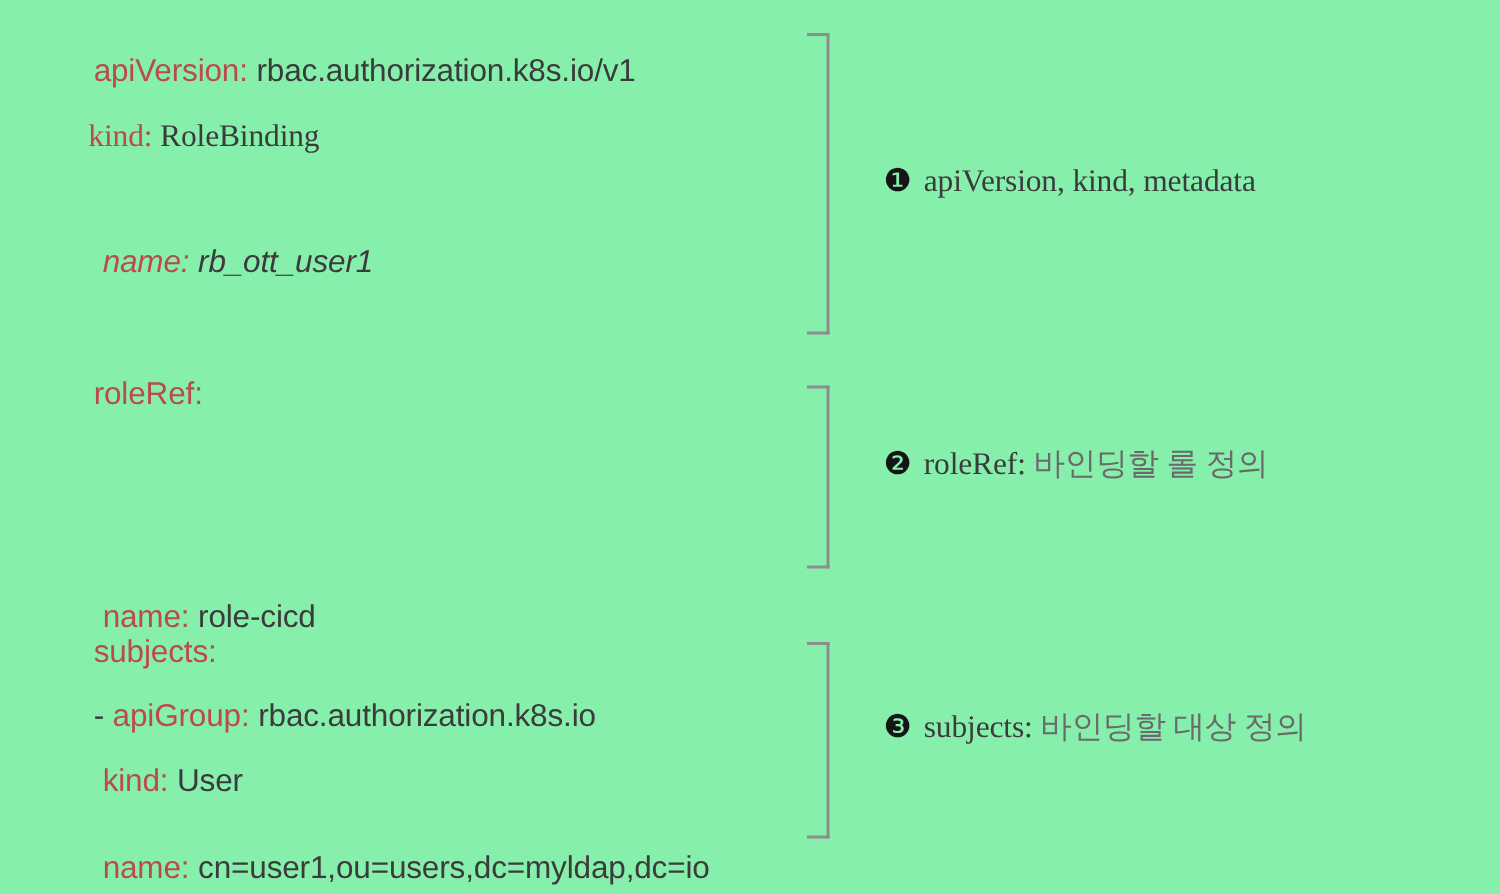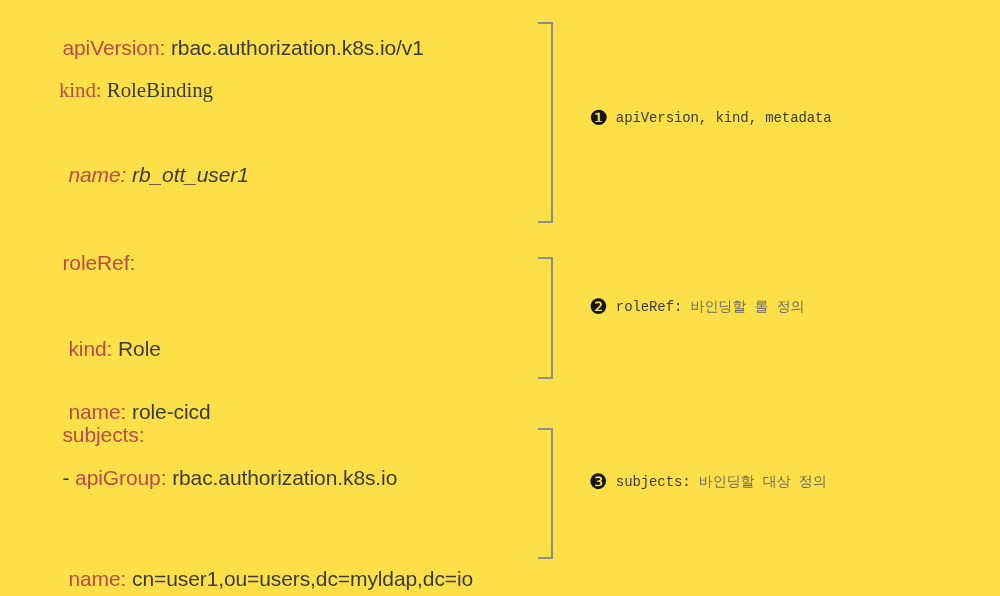--- a/index.html
+++ b/index.html
@@ -15,21 +15,21 @@
     overflow: hidden;
     font-family: "Liberation Sans", "DejaVu Sans", sans-serif;
     -webkit-font-smoothing: antialiased;
   }
 
   #stage {
     position: absolute;
     inset: 0;
     width: 1000px;
     height: 596px;
-    background: #fde047;
+    background: #86efac;
   }
 
   
   .yaml-block {
     position: absolute;
     left: 0;
     top: 0;
     width: 560px;
     height: 596px;
   }
@@ -71,22 +71,22 @@
     white-space: nowrap;
   }
   .anno-marker {
     font-family: "DejaVu Sans", sans-serif;
     font-size: 21px;
     line-height: 1;
     color: #151515;
     margin-right: 8px;
   }
   .anno-text {
-    font-family: Liberation Mono, monospace;
-    font-size: 14px;
+    font-family: Liberation Serif, serif;
+    font-size: 21px;
     line-height: 1.2;
     color: #4a4a4a;
     letter-spacing: -0.1px;
     text-align: center;
   }
   .anno-text .anno-label {
     color: #3b3b3b;
   }
   .anno-text .anno-desc {
     color: #6a6a6a;
@@ -111,36 +111,36 @@
     <div class="yaml-line" style="left:34px; top:143px;font-style:italic;">
       <span class="yaml-dash"></span><span class="yaml-key">name:</span><span class="yaml-val"> rb_ott_user1</span>
     </div>
 
 
     <div class="yaml-line" style="left:28px; top:231px;">
       <span class="yaml-dash"></span><span class="yaml-key">roleRef:</span><span class="yaml-val"></span>
     </div>
 
 
-    <div class="yaml-line" style="left:34px; top:317px;">
-      <span class="yaml-dash"></span><span class="yaml-key">kind:</span><span class="yaml-val"> Role</span>
-    </div>
 
     <div class="yaml-line" style="left:34px; top:380px;">
       <span class="yaml-dash"></span><span class="yaml-key">name:</span><span class="yaml-val"> role-cicd</span>
     </div>
 
     <div class="yaml-line" style="left:28px; top:403px;">
       <span class="yaml-dash"></span><span class="yaml-key">subjects:</span><span class="yaml-val"></span>
     </div>
 
     <div class="yaml-line" style="left:28px; top:446px;">
       <span class="yaml-dash">- </span><span class="yaml-key">apiGroup:</span><span class="yaml-val"> rbac.authorization.k8s.io</span>
     </div>
 
+    <div class="yaml-line" style="left:34px; top:489px;">
+      <span class="yaml-dash"></span><span class="yaml-key">kind:</span><span class="yaml-val"> User</span>
+    </div>
 
     <div class="yaml-line" style="left:34px; top:547px;">
       <span class="yaml-dash"></span><span class="yaml-key">name:</span><span class="yaml-val"> cn=user1,ou=users,dc=myldap,dc=io</span>
     </div>
 
   </div>
 
   <div class="bracket" style="left:538px; top:22px; width:15px; height:201px;"></div>
 
   <div class="bracket" style="left:538px; top:257px; width:15px; height:122px;"></div>

